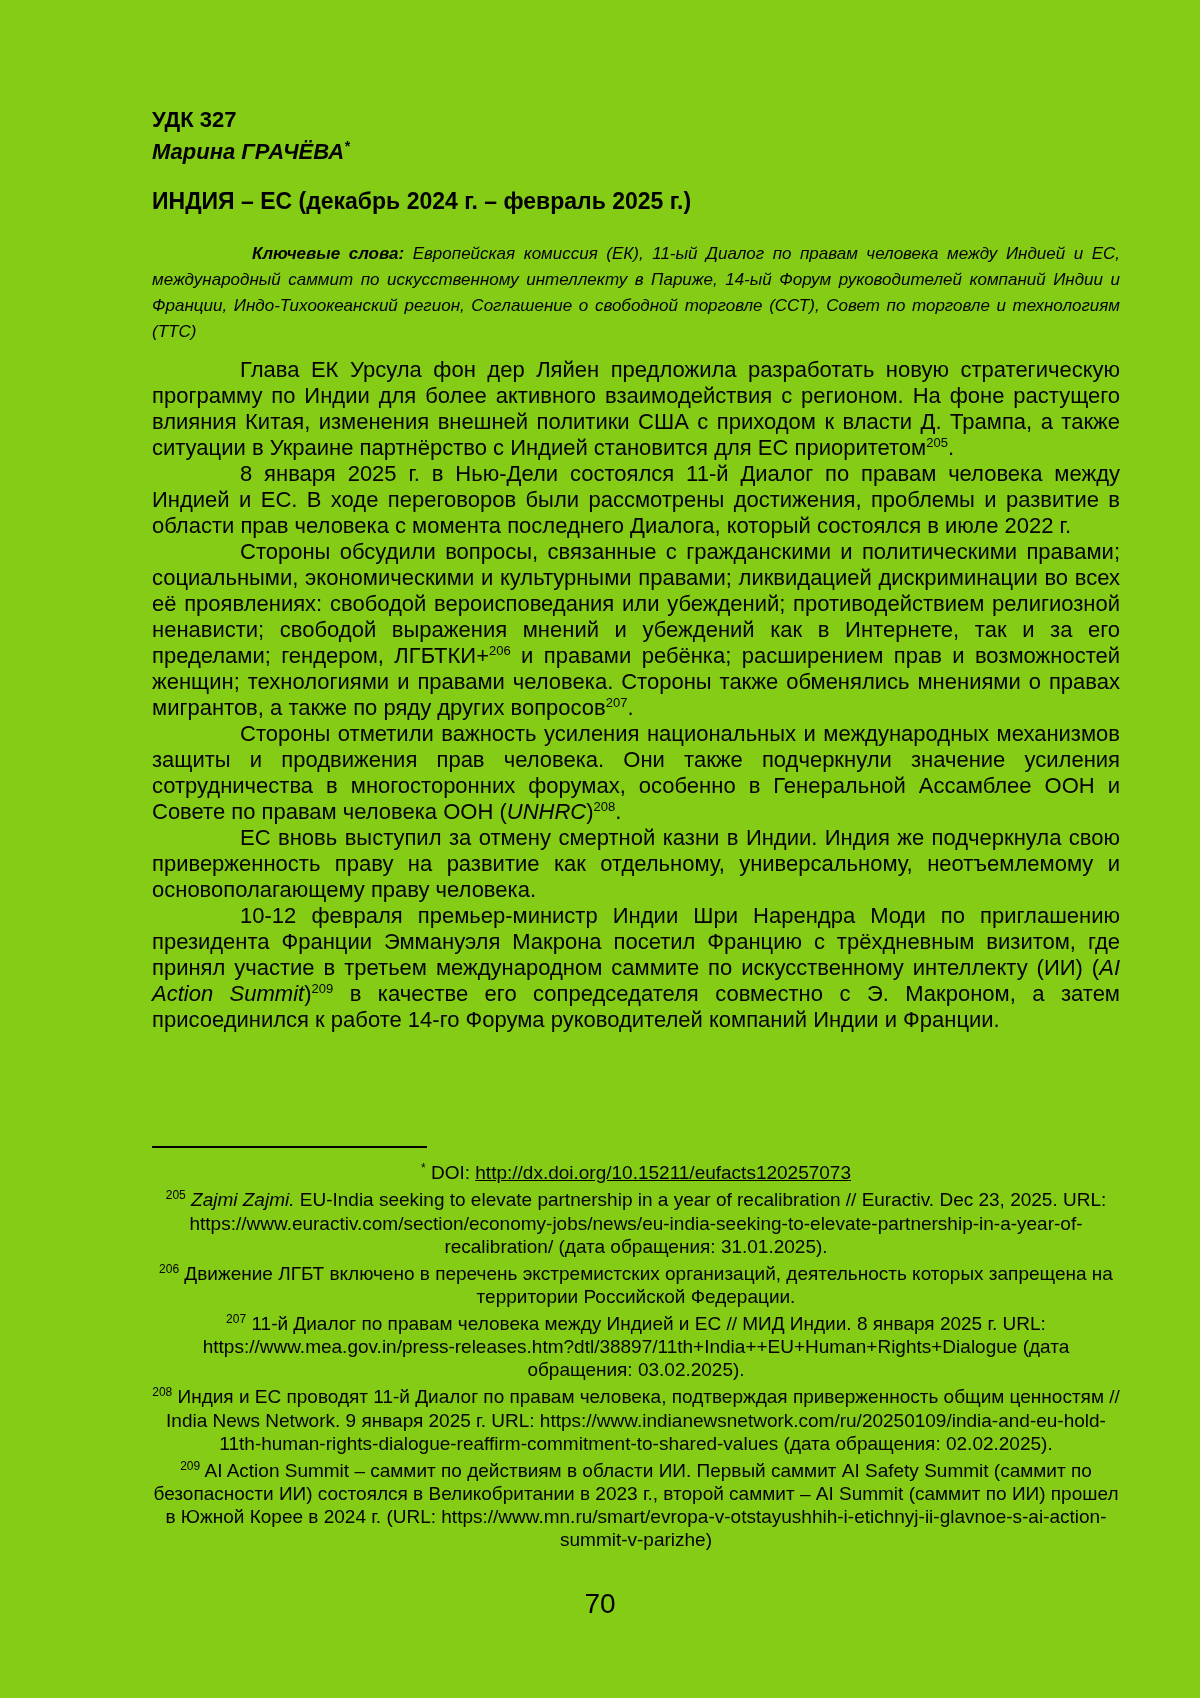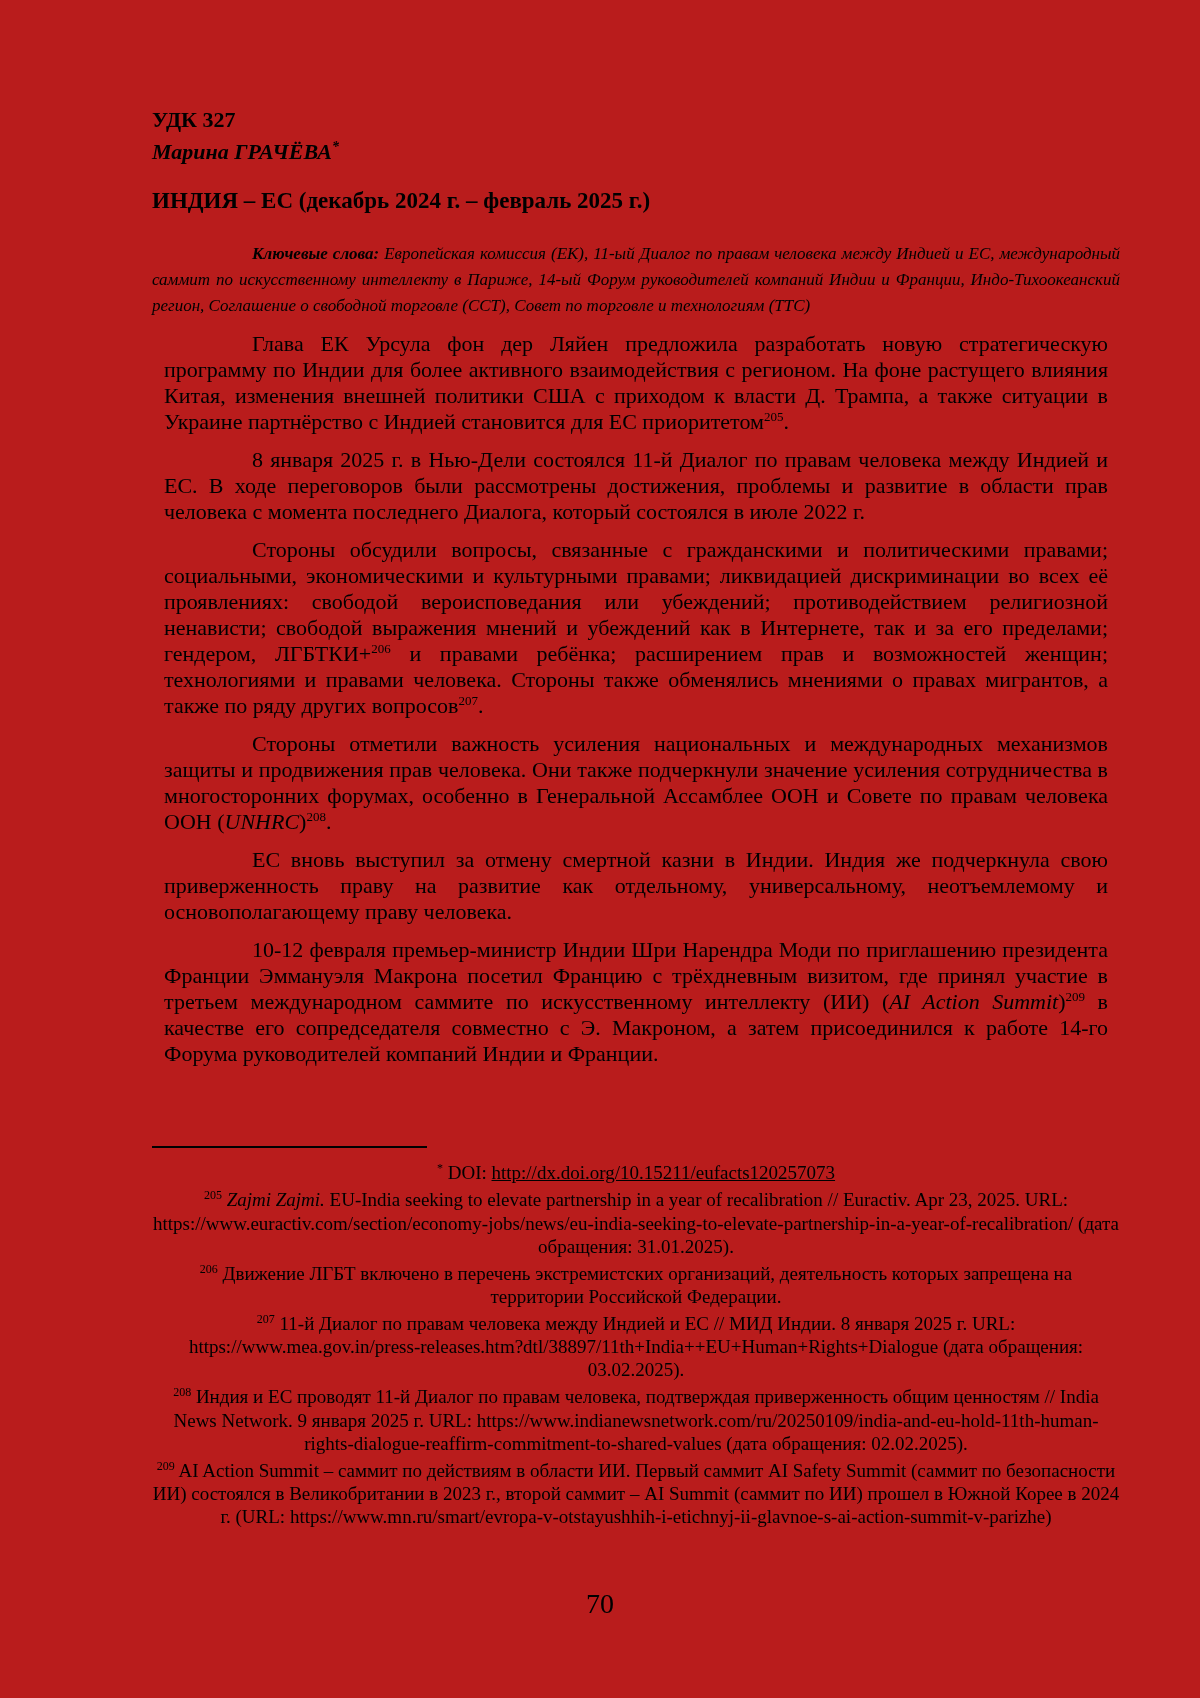--- a/index.html
+++ b/index.html
@@ -2,42 +2,42 @@
 <html lang="ru"><head>
 <meta charset="utf-8">
 <style>
   * { box-sizing: border-box; }
   html, body { margin: 0; padding: 0; background: #e8e8e8; }
   .page {
     position: relative;
     width: 1200px;
     height: 1698px;
     margin: 0 auto;
-    background: #b91c1c;
-    font-family: Liberation Serif, serif;
+    background: #84cc16;
+    font-family: Liberation Sans, sans-serif;
     color: #000000;
     overflow: hidden;
   }
   .content { position: absolute; left: 152px; top: 106px; width: 968px; }
   .udc { font-weight: 700; font-size: 22px; line-height: 27px; }
   .author { font-weight: 700; font-style: italic; font-size: 22px; line-height: 27px; }
   .author sup { font-size: 14px; }
   .title { margin-top: 22px; text-align: left; font-weight: 700; font-size: 23px; line-height: 28px; }
   .keywords {
     margin: 26px 0 0 0;
     font-style: italic;
     font-size: 17px;
     line-height: 26px;
     text-align: justify;
     text-indent: 100px;
   }
   .kw-label { font-weight: 700; }
   .bodytext { margin-top: 12px; }
   .bodytext p {
-    margin: 12px;
+    margin: 0;
     font-size: 22px;
     line-height: 26px;
     text-align: justify;
     text-indent: 88px;
   }
   .seg-i { font-style: italic; }
   sup.seg-sup { font-size: 13px; line-height: 0; }
   .seg-link { text-decoration: underline; color: #000; cursor: pointer; }
   .footnotes { position: absolute; left: 152px; top: 1146px; width: 968px; }
   .fn-sep { width: 275px; height: 0; border-top: 2px solid #000; margin: 0 0 9px 0; }
@@ -61,21 +61,21 @@
         <p><span>Стороны отметили важность усиления национальных и международных механизмов защиты и продвижения прав человека. Они также подчеркнули значение усиления сотрудничества в многосторонних форумах, особенно в Генеральной Ассамблее ООН и Совете по правам человека ООН (</span><span class="seg-i">UNHRC</span><span>)</span><sup class="seg-sup">208</sup><span>.</span></p>
         <p><span>ЕС вновь выступил за отмену смертной казни в Индии. Индия же подчеркнула свою приверженность праву на развитие как отдельному, универсальному, неотъемлемому и основополагающему праву человека.</span></p>
         <p><span>10-12 февраля премьер-министр Индии Шри Нарендра Моди по приглашению президента Франции Эммануэля Макрона посетил Францию с трёхдневным визитом, где принял участие в третьем международном саммите по искусственному интеллекту (ИИ) (</span><span class="seg-i">AI Action Summit</span><span>)</span><sup class="seg-sup">209</sup><span> в качестве его сопредседателя совместно с Э. Макроном, а затем присоединился к работе 14-го Форума руководителей компаний Индии и Франции.</span></p>
       </div>
   </div>
 
   <div class="footnotes">
     <div class="fn-sep"></div>
     <div id="footnotes-container">
         <div class="fn"><sup class="fn-marker">*</sup> <span>DOI: </span><span class="seg-link">http://dx.doi.org/10.15211/eufacts120257073</span></div>
-        <div class="fn"><sup class="fn-marker">205</sup> <span class="seg-i">Zajmi Zajmi.</span><span>  EU-India seeking to elevate partnership in a year of recalibration // Euractiv. Apr 23, 2025. URL: https://www.euractiv.com/section/economy-jobs/news/eu-india-seeking-to-elevate-partnership-in-a-year-of-recalibration/ (дата обращения: 31.01.2025).</span></div>
+        <div class="fn"><sup class="fn-marker">205</sup> <span class="seg-i">Zajmi Zajmi.</span><span>  EU-India seeking to elevate partnership in a year of recalibration // Euractiv. Dec 23, 2025. URL: https://www.euractiv.com/section/economy-jobs/news/eu-india-seeking-to-elevate-partnership-in-a-year-of-recalibration/ (дата обращения: 31.01.2025).</span></div>
         <div class="fn"><sup class="fn-marker">206</sup> <span>Движение ЛГБТ включено в перечень экстремистских организаций, деятельность которых запрещена на территории Российской Федерации.</span></div>
         <div class="fn"><sup class="fn-marker">207</sup> <span>11-й Диалог по правам человека между Индией и ЕС // МИД Индии. 8 января 2025 г. URL: https://www.mea.gov.in/press-releases.htm?dtl/38897/11th+India++EU+Human+Rights+Dialogue (дата обращения: 03.02.2025).</span></div>
         <div class="fn"><sup class="fn-marker">208</sup> <span>Индия и ЕС проводят 11-й Диалог по правам человека, подтверждая приверженность общим ценностям // India News Network. 9 января 2025 г. URL: https://www.indianewsnetwork.com/ru/20250109/india-and-eu-hold-11th-human-rights-dialogue-reaffirm-commitment-to-shared-values (дата обращения: 02.02.2025).</span></div>
         <div class="fn"><sup class="fn-marker">209</sup> <span>AI  Action Summit – саммит по действиям в области ИИ. Первый саммит AI Safety Summit (саммит по безопасности ИИ) состоялся в Великобритании в 2023 г., второй саммит – AI Summit (саммит по ИИ) прошел в Южной Корее в 2024 г. (URL: https://www.mn.ru/smart/evropa-v-otstayushhih-i-etichnyj-ii-glavnoe-s-ai-action-summit-v-parizhe)</span></div>
       </div>
   </div>
 
   <div class="page-number">70</div>
 </div>
 

